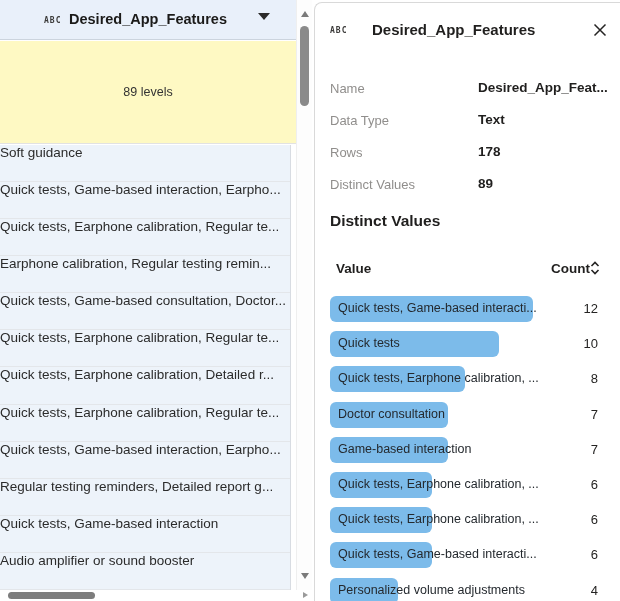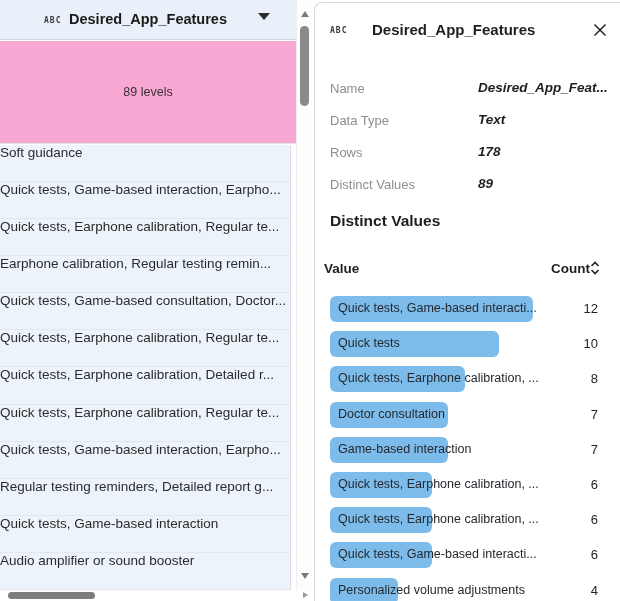--- a/index.html
+++ b/index.html
@@ -13,21 +13,21 @@
     background:var(--header-bg,#e9f0fa); border-bottom:1px solid #ccd4de; cursor:pointer; }
   .abc-icon { font-family:"DejaVu Sans Mono", monospace; font-size:8px; font-weight:700;
     letter-spacing:1px; color:#3b3a39; }
   .lp-header .abc-icon { position:absolute; left:44px; top:16px; }
   .lp-title { position:absolute; left:0; right:0; top:11px; text-align:center;
     font-size:14.5px; font-weight:600; color:#1b1a19; }
   .lp-caret { position:absolute; right:26px; top:13px; width:0; height:0;
     border-left:6px solid transparent; border-right:6px solid transparent;
     border-top:7px solid #2b2a29; }
   .lp-levels { position:absolute; left:0; top:41px; width:296px; height:103px;
-    background:#f9a8d4; border-bottom:1px solid #e2e2e2;
+    background:#fef9c3; border-bottom:1px solid #e2e2e2;
     display:flex; align-items:center; justify-content:center; }
   .lp-levels span { font-size:12.5px; color:#333; }
   .lp-list { position:absolute; left:0; top:145px; width:291px; height:445px;
     border-right:1px solid #d8dce2; display:flex; flex-direction:column; }
   .lp-row { flex:1; background:var(--row-bg,#edf3fa); border-bottom:1px solid #e3e6ea;
     display:flex; align-items:flex-start; padding-left:0; cursor:pointer; overflow:hidden; }
   .lp-row span { font-size:13.5px; color:#2b2b2b; white-space:nowrap; }
 
   
   .vscroll { position:absolute; left:296px; top:0; width:16px; height:590px;
@@ -50,23 +50,23 @@
   
   .detail-panel { position:absolute; left:314px; top:2px; width:306px; height:599px;
     background:#fff; border-left:1px solid #d9d9d9; border-top:1px solid #d9d9d9;
     border-radius:8px 0 0 0; }
   .dp-abc { position:absolute; left:15px; top:23px; }
   .dp-title { position:absolute; left:57px; top:18px; font-size:15px; font-weight:700; color:#201f1e; }
   .dp-close { position:absolute; right:8px; top:15px; width:24px; height:24px;
     display:flex; align-items:center; justify-content:center; cursor:pointer; }
   .dp-field { position:absolute; left:15px; right:10px; height:20px; }
   .dp-field .lab { position:absolute; left:0; top:2px; font-size:13px; color:#908e8c;text-align:right; }
-  .dp-field .val { position:absolute; left:148px; top:1px; font-size:13.5px; font-weight:700; color:#201f1e;font-style:italic; }
+  .dp-field .val { position:absolute; left:148px; top:1px; font-size:13.5px; font-weight:700; color:#201f1e; }
   .dp-section { position:absolute; left:15px; top:209px; font-size:15.5px; font-weight:700; color:#201f1e; }
-  .dp-thead { position:absolute; left:9px; right:20px; top:257px; height:20px; }
+  .dp-thead { position:absolute; left:21px; right:20px; top:257px; height:20px; }
   .th-value { position:absolute; left:0; top:1px; font-size:13.5px; font-weight:700; color:#201f1e; cursor:pointer; }
   .th-count { position:absolute; right:0; top:0; display:flex; align-items:center; cursor:pointer; }
   .th-count span { font-size:13.5px; font-weight:700; color:#201f1e; }
   .dp-rows { position:absolute; left:15px; right:0; top:289px; }
   .dv-row { position:relative; height:35.2px; cursor:pointer; }
   .dv-bar { position:absolute; left:0; top:4px; height:26px;
     background:var(--bar,#7cbbea); border-radius:6px; }
   .dv-label { position:absolute; left:8px; top:9px; font-size:12.5px; color:#24292e; white-space:nowrap; }
   .dv-count { position:absolute; right:22px; top:9px; font-size:13px; color:#252423;margin-left:21px; }
 </style>

